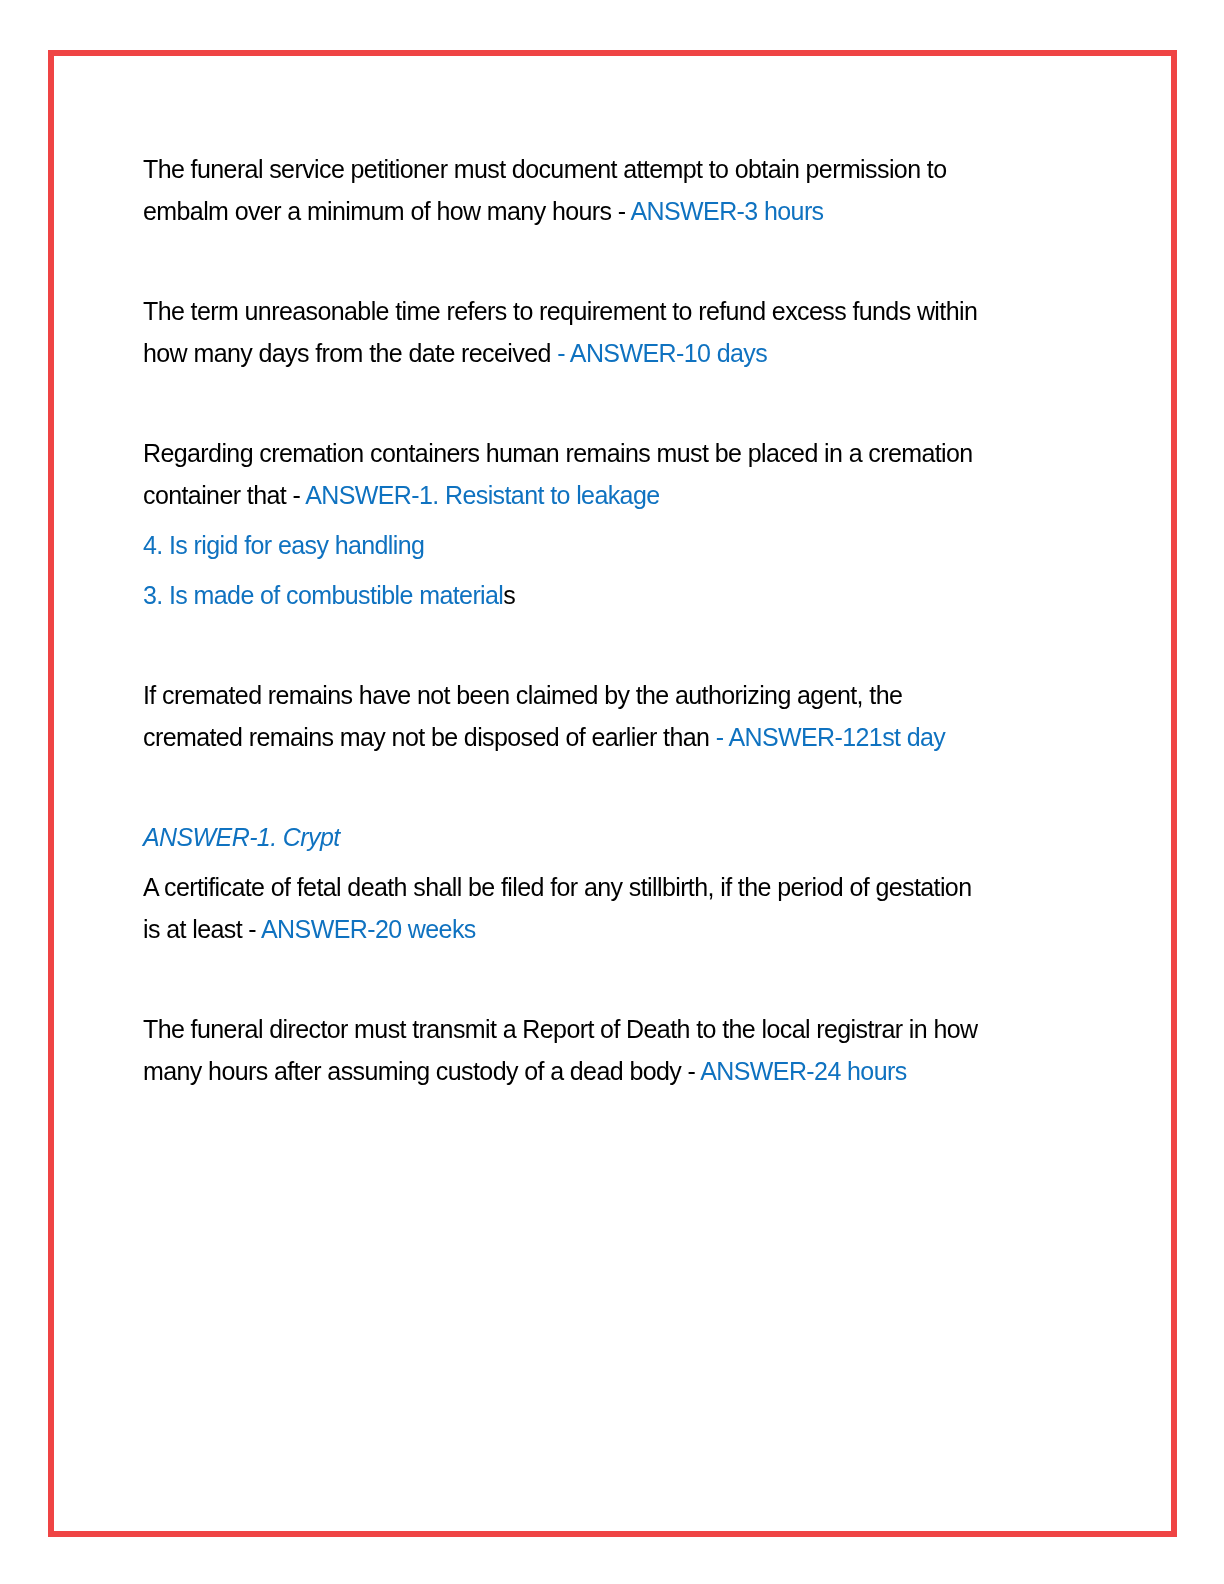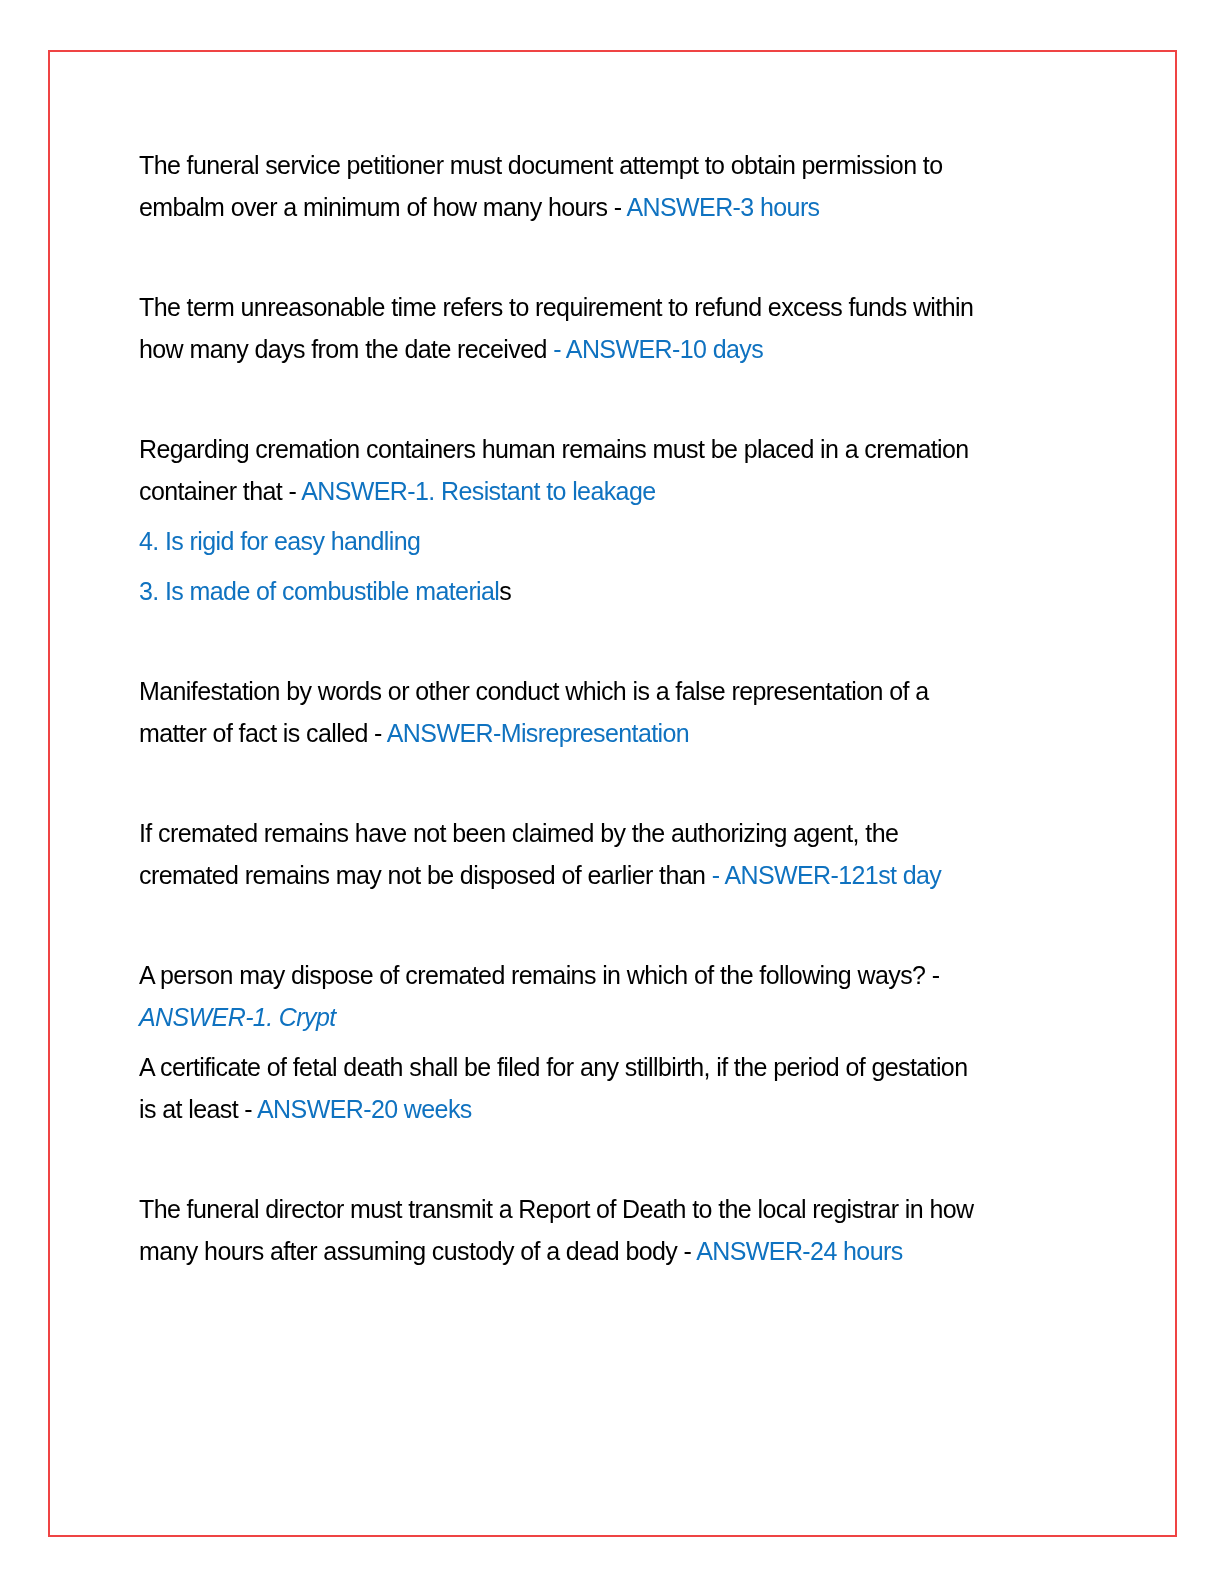--- a/index.html
+++ b/index.html
@@ -15,21 +15,21 @@
     font-family: "Liberation Sans", sans-serif;
     overflow: hidden;
   }
   .page-border {
     position: absolute;
     left: 48px;
     top: 50px;
     width: 1129px;
     height: 1487px;
     box-sizing: border-box;
-    border: 2px solid #ef4444;
+    border: 6px solid #ef4444;
     background: #ffffff;
   }
   .content {
     box-sizing: border-box;
     width: 100%;
     height: 100%;
     padding: 92px 36px 0 89px;
     overflow: hidden;
   }
   .content p {
@@ -52,25 +52,22 @@
   <div class="page-border">
     <div class="content" id="content" style="background: rgb(255, 255, 255);">
         <p class="gap-large"><span style="color: rgb(0, 0, 0);">The funeral service petitioner must document attempt to obtain permission to
 embalm over a minimum of how many hours - </span><span style="color: rgb(15, 114, 192); margin-top: 6px;">ANSWER-3 hours</span></p>
         <p class="gap-large"><span style="color: rgb(0, 0, 0);">The term unreasonable time refers to requirement to refund excess funds within
 how many days from the date received </span><span style="color: rgb(15, 114, 192);">- ANSWER-10 days</span></p>
         <p class="gap-small"><span style="color: rgb(0, 0, 0);">Regarding cremation containers human remains must be placed in a cremation
 container that - </span><span style="color: rgb(15, 114, 192);">ANSWER-1. Resistant to leakage</span></p>
         <p class="gap-small"><span style="color: rgb(15, 114, 192);">4. Is rigid for easy handling</span></p>
         <p class="gap-large"><span style="color: rgb(15, 114, 192);">3. Is made of combustible material</span><span style="color: rgb(0, 0, 0);">s</span></p>
-        <p class="gap-large"><span style="color: rgb(0, 0, 0);">Manifestation by words or other conduct which is a false representation of a
-matter of fact is called - </span><span style="color: rgb(15, 114, 192);">ANSWER-Misrepresentation</span></p>
         <p class="gap-large"><span style="color: rgb(0, 0, 0);">If cremated remains have not been claimed by the authorizing agent, the
 cremated remains may not be disposed of earlier than </span><span style="color: rgb(15, 114, 192);">- ANSWER-121st day</span></p>
-        <p class="gap-small"><span style="color: rgb(0, 0, 0);">A person may dispose of cremated remains in which of the following ways? -
-</span><span style="color: rgb(15, 114, 192); font-style: italic;">ANSWER-1. Crypt</span></p>
+        <p class="gap-small"><span style="color: rgb(15, 114, 192); font-style: italic;">ANSWER-1. Crypt</span></p>
         <p class="gap-large"><span style="color: rgb(0, 0, 0);">A certificate of fetal death shall be filed for any stillbirth, if the period of gestation
 is at least - </span><span style="color: rgb(15, 114, 192);">ANSWER-20 weeks</span></p>
         <p class="gap-none"><span style="color: rgb(0, 0, 0);">The funeral director must transmit a Report of Death to the local registrar in how
 many hours after assuming custody of a dead body - </span><span style="color: rgb(15, 114, 192);">ANSWER-24 hours</span></p>
       </div>
   </div>
 </div>
 
 </body></html>

